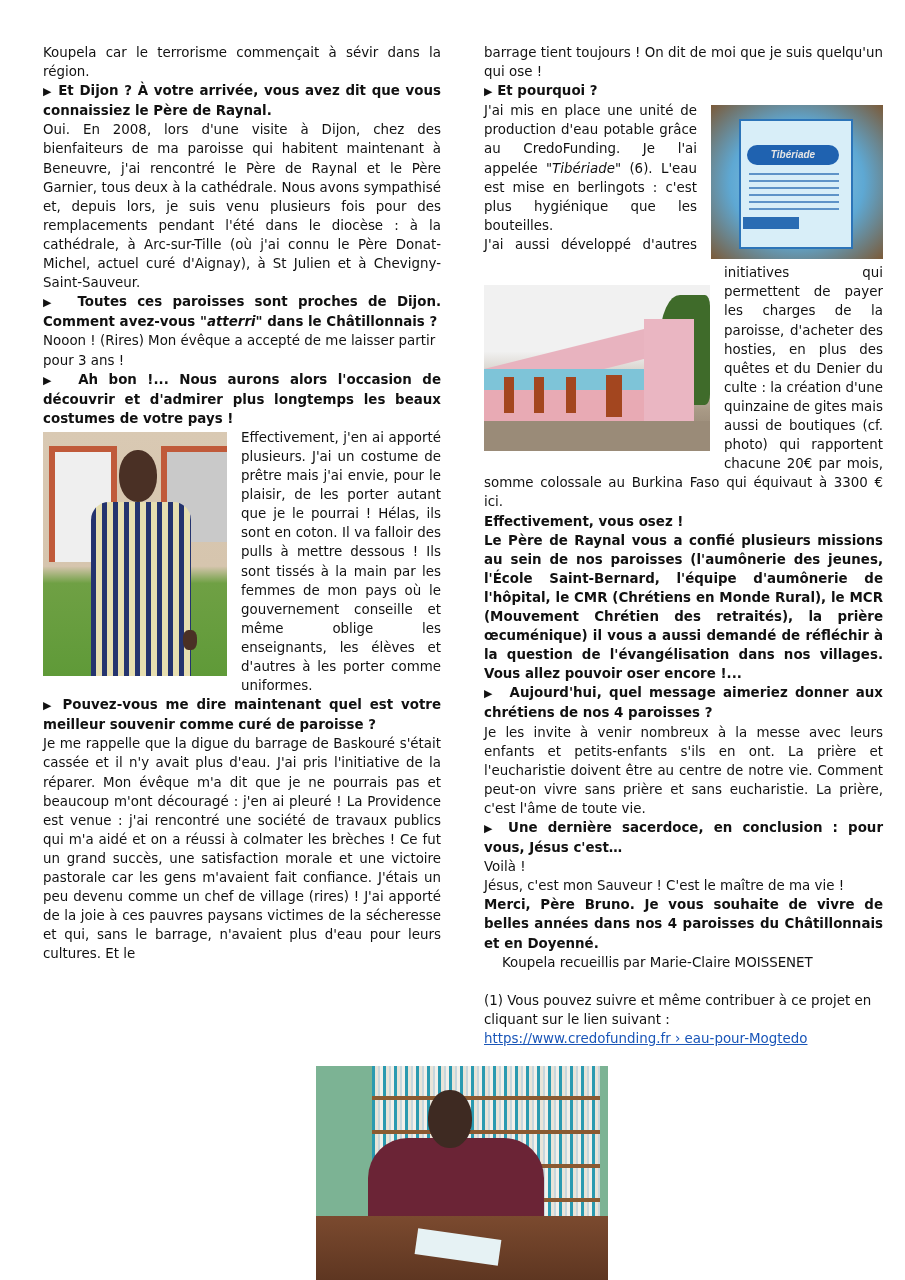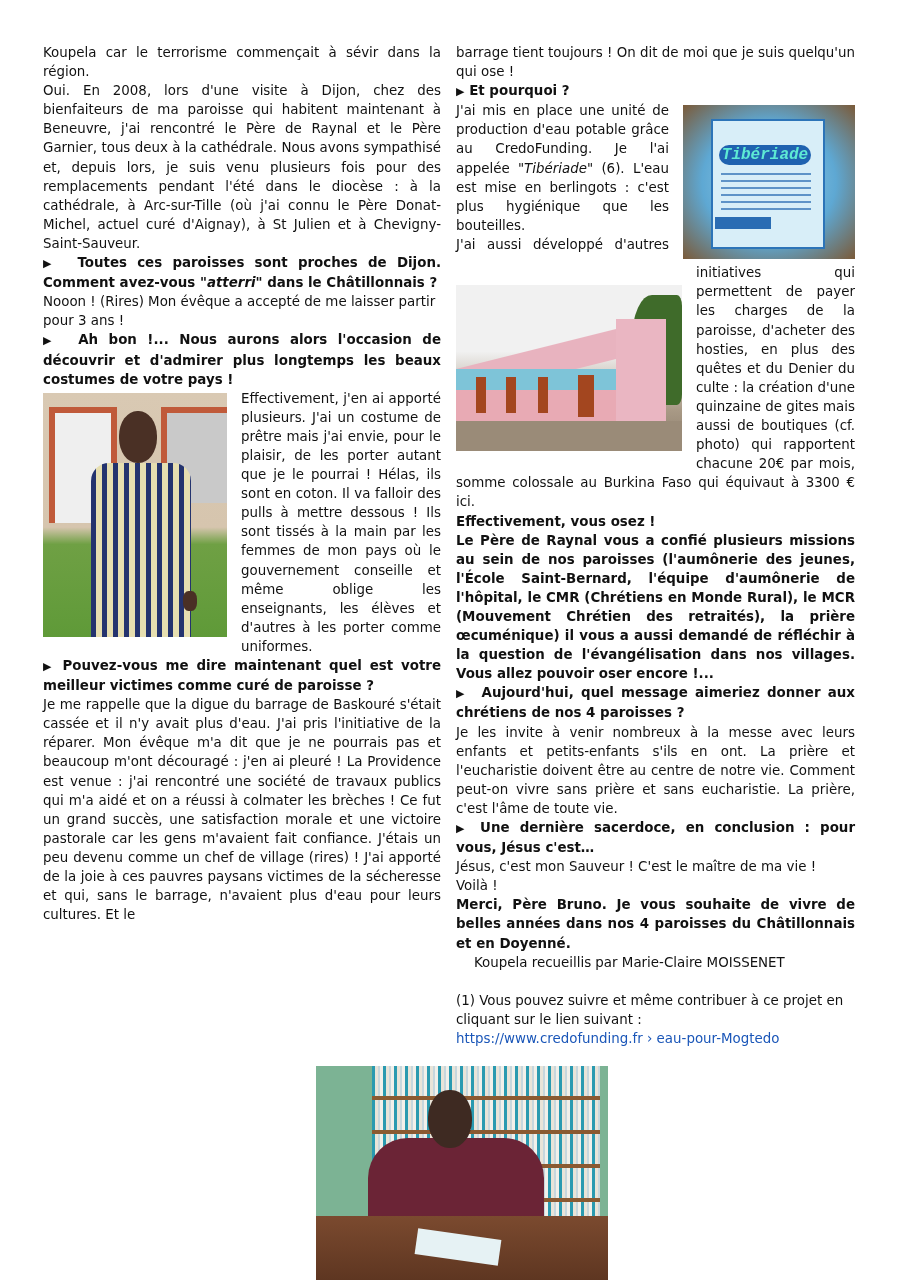--- a/index.html
+++ b/index.html
@@ -1,25 +1,25 @@
 <!DOCTYPE html>
 <html><head>
 <meta charset="utf-8">
 <style>
   html, body { margin: 0; padding: 0; background: #ffffff; }
   body { width: 905px; height: 1280px; position: relative; overflow: hidden;
          font-family: "DejaVu Sans", sans-serif; color: #111; }
   .col { position: absolute; font-size: 13.4px; line-height: 19.1px; text-align: justify; }
   #col-left { left: 43px; top: 43px; width: 398px; }
-  #col-right { left: 456px; top: 43px; width: 399px; }
+  #col-right { left: 484px; top: 43px; width: 399px; }
   p { margin: 0; }
   .q { font-weight: bold; }
   .q .tri { font-size: 11px; }
   .it { font-style: italic; }
-  .link { color: #1a56b8; cursor: pointer; }
+  .link { color: #1a56b8; text-decoration: underline; cursor: pointer; }
   .sig { padding-left: 18px; text-align: left; }
   .blank { height: 19px; }
   .left-al { text-align: left; }
 
   .photo { position: relative; overflow: hidden; }
   .float-left { float: left; margin: 4px 14px 4px 0; }
   .float-right { float: right; margin: 4px 0 4px 14px; }
 
   
   #portrait { width: 184px; height: 244px;
@@ -27,21 +27,21 @@
   #portrait .win1 { position:absolute; left:6px; top:14px; width:56px; height:110px; background:#efefef; border:6px solid #c05a3a; border-bottom:none; }
   #portrait .win2 { position:absolute; left:118px; top:14px; width:60px; height:90px; background:#c9c9c9; border:6px solid #c05a3a; border-bottom:none; }
   #portrait .body { position:absolute; left:48px; top:70px; width:100px; height:174px;
     background: repeating-linear-gradient(90deg, #24336e 0 5px, #e6deb0 5px 11px); border-radius: 18px 18px 0 0; }
   #portrait .head { position:absolute; left:76px; top:18px; width:38px; height:52px; background:#4a3025; border-radius: 48%; }
   #portrait .hand { position:absolute; left:140px; top:198px; width:14px; height:20px; background:#4a3025; border-radius:40%; }
 
   
   #sachet { width: 172px; height: 154px; background: radial-gradient(ellipse at center, #9fd2ea 0%, #5ea8d3 55%, #7b5a38 100%); }
   #sachet .label { position:absolute; left:28px; top:14px; width:110px; height:126px; background:#d8eef8; border:2px solid #2c74b8; }
-  #sachet .brand { position:absolute; left:36px; top:40px; width:92px; height:20px; background:#1f62b0; border-radius: 10px; color:#5eead4; font-size:16px; font-weight:bold; font-style:italic; text-align:center; line-height:20px; font-family:Liberation Mono, monospace; }
+  #sachet .brand { position:absolute; left:36px; top:40px; width:92px; height:20px; background:#1f62b0; border-radius: 10px; color:#e5e5e5; font-size:10px; font-weight:bold; font-style:italic; text-align:center; line-height:20px; font-family:Liberation Sans, sans-serif; }
   #sachet .lines { position:absolute; left:38px; top:68px; width:90px; height:40px;
     background: repeating-linear-gradient(180deg, #2a6cb3 0 2px, transparent 2px 7px); opacity:.7; }
   #sachet .ana { position:absolute; left:32px; top:112px; width:56px; height:12px; background:#2a6cb3; }
 
   
   #building { width: 226px; height: 166px; background: linear-gradient(180deg, #f1f1f1 0%, #f1f1f1 40%, #a99a86 75%, #8a7b6a 100%); }
   #building .tree { position:absolute; right:0; top:10px; width:50px; height:110px; background:#3f6b2a; border-radius: 40% 10% 10% 40%; }
   #building .roofwall { position:absolute; left:0; top:44px; width:160px; height:30px; background:#e8b3bf; transform: skewY(-14deg); transform-origin: right bottom; }
   #building .wall { position:absolute; left:0; top:84px; width:165px; height:52px; background: linear-gradient(180deg,#7ec4d8 0 40%, #e8aab4 40% 100%); }
   #building .end { position:absolute; left:160px; top:34px; width:50px; height:102px; background:#eab6c2; }
@@ -57,33 +57,34 @@
   #bottom-photo .table { position:absolute; left:0; top:150px; width:292px; height:64px; background: linear-gradient(180deg,#7b4a2f,#5e3621); }
   #bottom-photo .person { position:absolute; left:52px; top:72px; width:176px; height:100px; background:#6b2436; border-radius: 40px 40px 10px 10px; }
   #bottom-photo .head { position:absolute; left:112px; top:24px; width:44px; height:58px; background:#3e2a22; border-radius: 48%; }
   #bottom-photo .paper { position:absolute; left:100px; top:168px; width:84px; height:26px; background:#e6f2f4; transform: rotate(8deg); }
 </style>
 </head>
 <body>
 
 <div id="col-left" class="col">
   <p>Koupela car le terrorisme commençait à sévir dans la région.</p>
+  <p class="q"><span class="tri">▶</span> <span>Et Dijon ? À votre arrivée, vous avez dit que vous connaissiez le Père de Raynal.</span></p>
   <p>Oui. En 2008, lors d'une visite à Dijon, chez des bienfaiteurs de ma paroisse qui habitent maintenant à Beneuvre, j'ai rencontré le Père de Raynal et le Père Garnier, tous deux à la cathédrale. Nous avons sympathisé et, depuis lors, je suis venu plusieurs fois pour des remplacements pendant l'été dans le diocèse : à la cathédrale, à Arc-sur-Tille (où j'ai connu le Père Donat-Michel, actuel curé d'Aignay), à St Julien et à Chevigny-Saint-Sauveur.</p>
   <p class="q"><span class="tri">▶</span>&nbsp; <span>Toutes ces paroisses sont proches de Dijon. Comment avez-vous </span><span class="it">"atterri"</span><span> dans le Châtillonnais ?</span></p>
   <p class="left-al">Nooon ! (Rires) Mon évêque a accepté de me laisser partir pour 3 ans !</p>
   <p class="q"><span class="tri">▶</span>&nbsp; <span>Ah bon !... Nous aurons alors l'occasion de découvrir et d'admirer plus longtemps les beaux costumes de votre pays !</span></p>
   <div id="portrait" class="photo float-left">
     <div class="win1"></div>
     <div class="win2"></div>
     <div class="body"></div>
     <div class="head"></div>
     <div class="hand"></div>
   </div>
   <p>Effectivement, j'en ai apporté plusieurs. J'ai un costume de prêtre mais j'ai envie, pour le plaisir, de les porter autant que je le pourrai ! Hélas, ils sont en coton. Il va falloir des pulls à mettre dessous ! Ils sont tissés à la main par les femmes de mon pays où le gouvernement conseille et même oblige les enseignants, les élèves et d'autres à les porter comme uniformes.</p>
-  <p class="q" style="clear:both"><span class="tri">▶</span> <span>Pouvez-vous me dire maintenant quel est votre meilleur victimes comme curé de paroisse ?</span></p>
+  <p class="q" style="clear:both"><span class="tri">▶</span> <span>Pouvez-vous me dire maintenant quel est votre meilleur souvenir comme curé de paroisse ?</span></p>
   <p>Je me rappelle que la digue du barrage de Baskouré s'était cassée et il n'y avait plus d'eau. J'ai pris l'initiative de la réparer. Mon évêque m'a dit que je ne pourrais pas et beaucoup m'ont découragé : j'en ai pleuré ! La Providence est venue : j'ai rencontré une société de travaux publics qui m'a aidé et on a réussi à colmater les brèches ! Ce fut un grand succès, une satisfaction morale et une victoire pastorale car les gens m'avaient fait confiance. J'étais un peu devenu comme un chef de village (rires) ! J'ai apporté de la joie à ces pauvres paysans victimes de la sécheresse et qui, sans le barrage, n'avaient plus d'eau pour leurs cultures. Et le</p>
 </div>
 
 <div id="col-right" class="col">
   <p>barrage tient toujours ! On dit de moi que je suis quelqu'un qui ose !</p>
   <p class="q"><span class="tri">▶</span> <span>Et pourquoi ?</span></p>
   <div id="sachet" class="photo float-right">
     <div class="label"></div>
     <div class="brand">Tibériade</div>
     <div class="lines"></div>
@@ -100,22 +101,22 @@
     <div class="door" style="left:82px"></div>
     <div class="door" style="left:122px;width:16px;height:42px;top:90px"></div>
     <div class="ground"></div>
   </div>
   <p>J'ai aussi développé d'autres initiatives qui permettent de payer les charges de la paroisse, d'acheter des hosties, en plus des quêtes et du Denier du culte : la création d'une quinzaine de gites mais aussi de boutiques (cf. photo) qui rapportent chacune 20€ par mois, somme colossale au Burkina Faso qui équivaut à 3300 € ici.</p>
   <p class="q left-al" style="clear:both">Effectivement, vous osez !</p>
   <p class="q">Le Père de Raynal vous a confié plusieurs missions au sein de nos paroisses (l'aumônerie des jeunes, l'École Saint-Bernard, l'équipe d'aumônerie de l'hôpital, le CMR (Chrétiens en Monde Rural), le MCR (Mouvement Chrétien des retraités), la prière œcuménique) il vous a aussi demandé de réfléchir à la question de l'évangélisation dans nos villages. Vous allez pouvoir oser encore !...</p>
   <p class="q"><span class="tri">▶</span>&nbsp; <span>Aujourd'hui, quel message aimeriez donner aux chrétiens de nos 4 paroisses ?</span></p>
   <p>Je les invite à venir nombreux à la messe avec leurs enfants et petits-enfants s'ils en ont. La prière et l'eucharistie doivent être au centre de notre vie. Comment peut-on vivre sans prière et sans eucharistie. La prière, c'est l'âme de toute vie.</p>
   <p class="q"><span class="tri">▶</span> <span>Une dernière sacerdoce, en conclusion : pour vous, Jésus c'est…</span></p>
+  <p class="left-al">Voilà !</p>
   <p class="left-al">Jésus, c'est mon Sauveur ! C'est le maître de ma vie !</p>
-  <p class="left-al">Voilà !</p>
   <p class="q">Merci, Père Bruno. Je vous souhaite de vivre de belles années dans nos 4 paroisses du Châtillonnais et en Doyenné.</p>
   <p class="sig">Koupela recueillis par Marie-Claire MOISSENET</p>
   <div class="blank"></div>
   <p class="left-al">(1) Vous pouvez suivre et même contribuer à ce projet en cliquant sur le lien suivant :</p>
   <p class="left-al"><a class="link">https://www.credofunding.fr › eau-pour-Mogtedo</a></p>
 </div>
 
 <div id="bottom-photo" class="photo">
   <div class="shelves"></div>
   <div class="person"></div>

